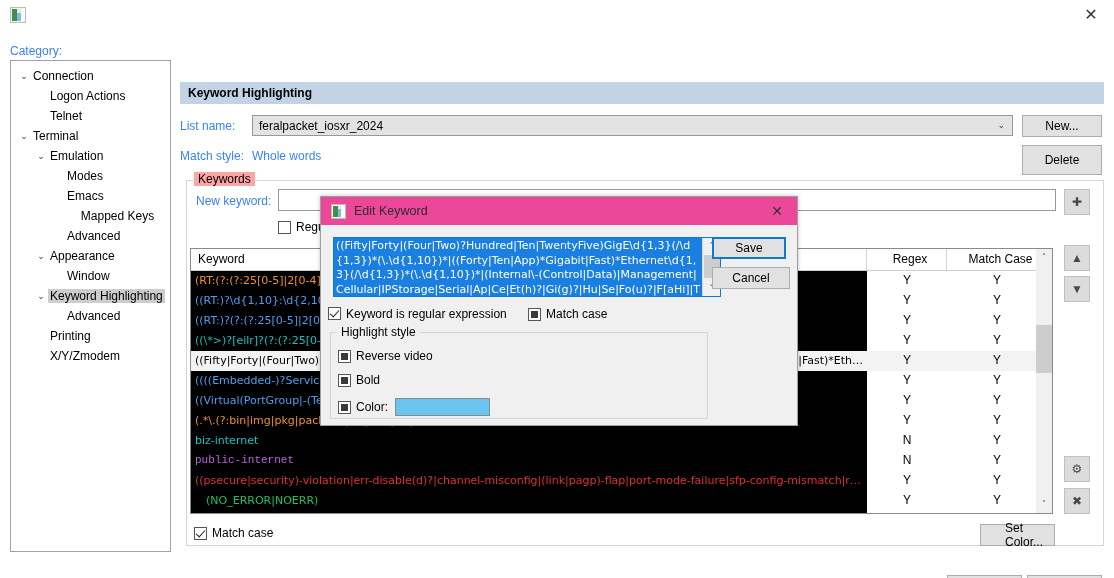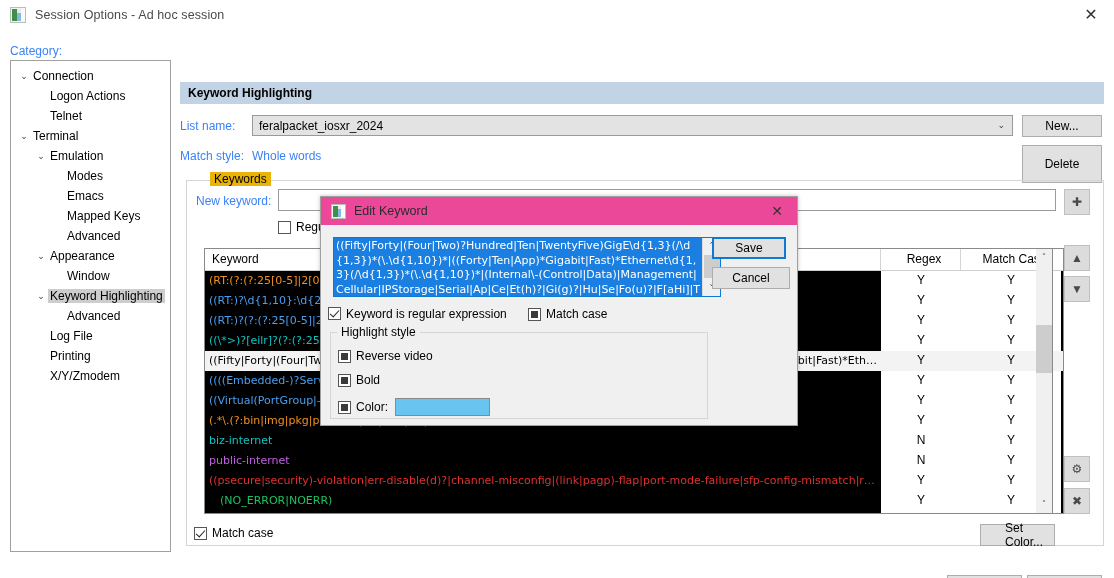--- a/index.html
+++ b/index.html
@@ -134,37 +134,36 @@
     background: #e1e1e1;
     font-size: 12px;
     color: #000;
     display: flex;
     align-items: center;
     justify-content: center;
     box-sizing: border-box;
     font-family: "Liberation Sans", sans-serif;
   }
   #btn-new { position: absolute; left: 1022px; top: 85px; width: 80px; height: 22px; }
-  #btn-delete { position: absolute; left: 1022px; top: 115px; width: 80px; height: 38px; }
+  #btn-delete { position: absolute; left: 1022px; top: 115px; width: 80px; height: 30px; }
 
   
   #kw-group {
     position: absolute;
     left: 186px; top: 150px;
     width: 918px; height: 366px;
     border: 1px solid #d5d5d5;
     box-sizing: border-box;
   }
   #kw-group-title {
     position: absolute;
     left: 194px; top: 142px;
-    background: #eab308;
+    background: #fca5a5;
     padding: 0 4px;
     font-size: 12px;
-    margin-left: 16px;
   }
 
   #newkw-label { position: absolute; left: 196px; top: 164px; }
   #newkw-input {
     position: absolute;
     left: 278px; top: 159px;
     width: 778px; height: 22px;
     border: 1px solid #9a9a9a;
     background: #ffffff;
     box-sizing: border-box;
@@ -198,21 +197,21 @@
     content: "";
     position: absolute;
     left: 2px; top: 2px;
     width: 7px; height: 7px;
     background: #3a3a3a;
   }
 
   
   #kw-table {
     position: absolute;
-    left: 204px; top: 218px;
+    left: 190px; top: 218px;
     width: 860px; height: 266px;
     border: 1px solid #8a8a8a;
     box-sizing: border-box;
     background: #be185d;
     overflow: hidden;
   }
   #kw-thead {
     height: 22px;
     background: #ffffff;
     display: flex;
@@ -439,21 +438,20 @@
 </head>
 <body>
 
 <div id="titlebar">
   <div id="app-icon">
     <div class="q4"></div>
       <div class="q3"></div>
       <div class="q2"></div>
       <div class="q1"></div>
   </div>
-  <div id="title-text">Session Options - Ad hoc session</div>
   <div id="close-win">✕</div>
 </div>
 
 <div id="body-area">
 
   <div id="category-label" class="label-static">Category:</div>
   <div id="tree">
       <div class="tree-row" style="padding-left: 6px;">
         <span class="twisty">⌄</span>
         <span class="tlabel">Connection</span>
@@ -475,21 +473,21 @@
         <span class="tlabel">Emulation</span>
       </div>
       <div class="tree-row" style="padding-left: 40px;">
         <span class="twisty"></span>
         <span class="tlabel">Modes</span>
       </div>
       <div class="tree-row" style="padding-left: 40px;">
         <span class="twisty"></span>
         <span class="tlabel">Emacs</span>
       </div>
-      <div class="tree-row" style="padding-left: 40px;">
+      <div class="tree-row" style="padding-left: 40px; justify-content: center;">
         <span class="twisty"></span>
         <span class="tlabel">Mapped Keys</span>
       </div>
       <div class="tree-row" style="padding-left: 40px;">
         <span class="twisty"></span>
         <span class="tlabel">Advanced</span>
       </div>
       <div class="tree-row" style="padding-left: 23px;">
         <span class="twisty">⌄</span>
         <span class="tlabel">Appearance</span>
@@ -498,24 +496,20 @@
         <span class="twisty"></span>
         <span class="tlabel">Window</span>
       </div>
       <div class="tree-row selected" style="padding-left: 23px;">
         <span class="twisty">⌄</span>
         <span class="tlabel">Keyword Highlighting</span>
       </div>
       <div class="tree-row" style="padding-left: 40px;">
         <span class="twisty"></span>
         <span class="tlabel">Advanced</span>
-      </div>
-      <div class="tree-row" style="padding-left: 23px;">
-        <span class="twisty"></span>
-        <span class="tlabel">Log File</span>
       </div>
       <div class="tree-row" style="padding-left: 23px;">
         <span class="twisty"></span>
         <span class="tlabel">Printing</span>
       </div>
       <div class="tree-row" style="padding-left: 23px;">
         <span class="twisty"></span>
         <span class="tlabel">X/Y/Zmodem</span>
       </div>
     </div>
@@ -591,21 +585,21 @@
           <div class="c-keyword" style="color: rgb(240, 144, 32);">(.*\.(?:bin|img|pkg|package|tar|rpm|iso|conf))</div>
           <div class="c-regex">Y</div>
           <div class="c-case">Y</div>
         </div>
         <div class="kw-row">
           <div class="c-keyword" style="color: rgb(18, 194, 194);">biz-internet</div>
           <div class="c-regex">N</div>
           <div class="c-case">Y</div>
         </div>
         <div class="kw-row">
-          <div class="c-keyword" style="color: rgb(192, 96, 224);">public-internet</div>
+          <div class="c-keyword" style="color: rgb(192, 96, 224); font-family: Liberation Mono, monospace;">public-internet</div>
           <div class="c-regex">N</div>
           <div class="c-case">Y</div>
         </div>
         <div class="kw-row">
           <div class="c-keyword" style="color: rgb(224, 48, 48);">((psecure|security)-violation|err-disable(d)?|channel-misconfig|(link|pagp)-flap|port-mode-failure|sfp-config-mismatch|restricted)</div>
           <div class="c-regex">Y</div>
           <div class="c-case">Y</div>
         </div>
         <div class="kw-row">
           <div class="c-keyword" style="color: rgb(32, 192, 96); padding-left: 15px;">(NO_ERROR|NOERR)</div>

